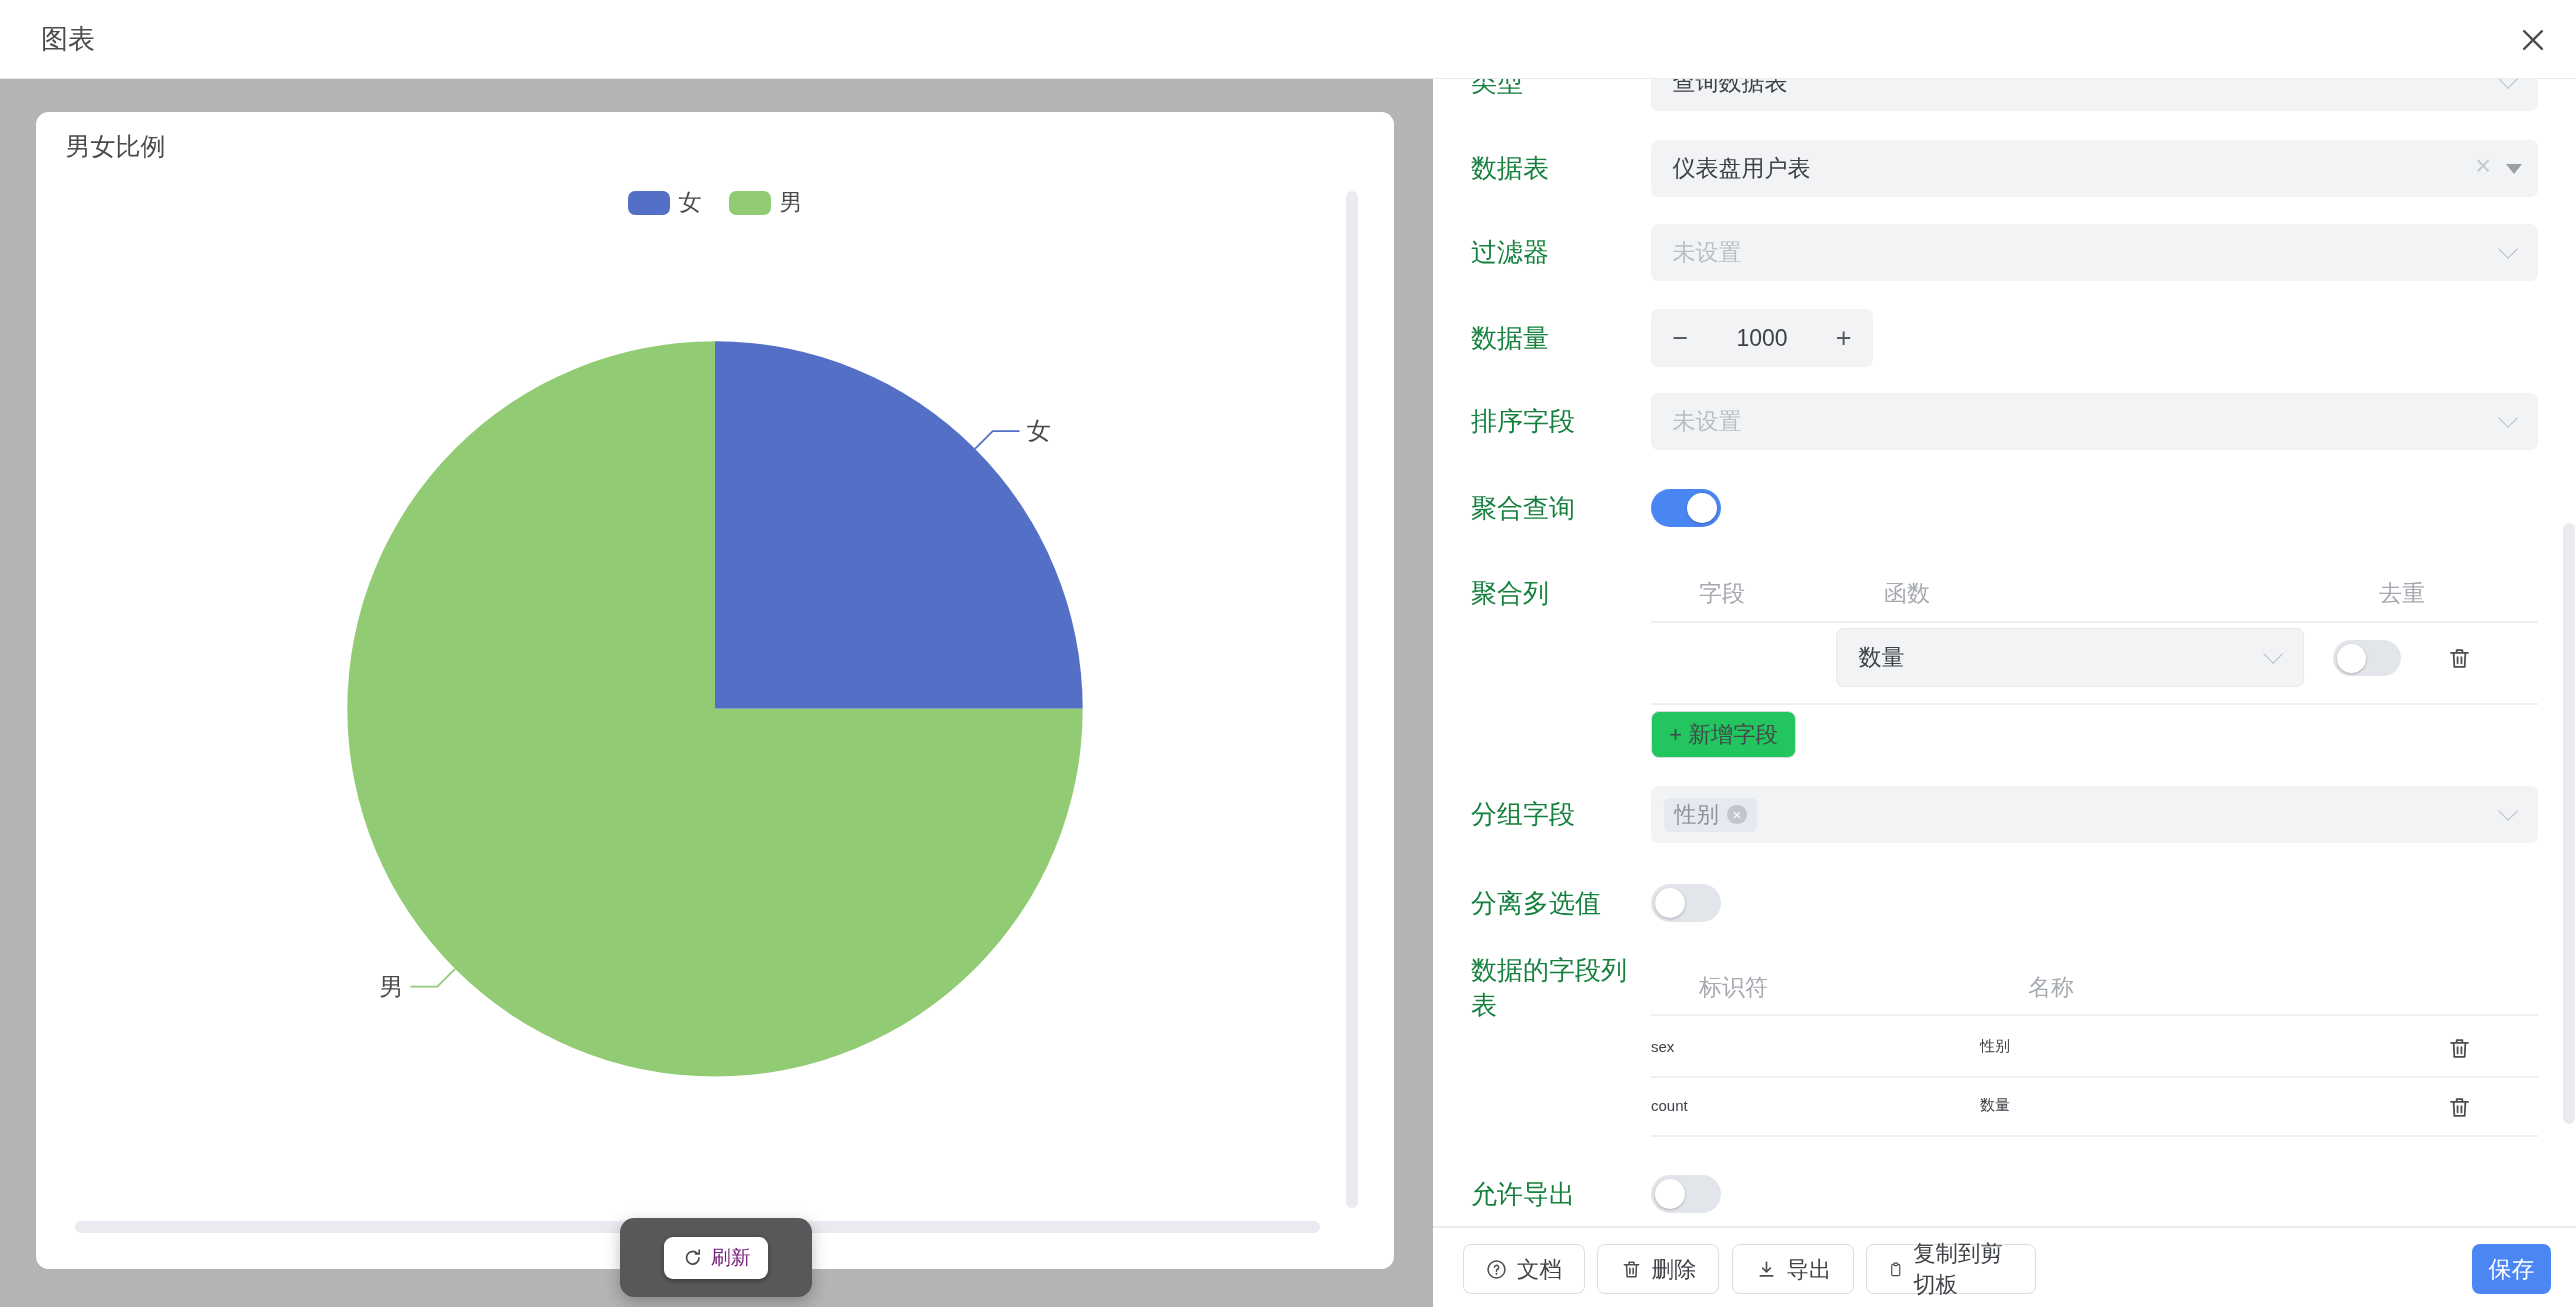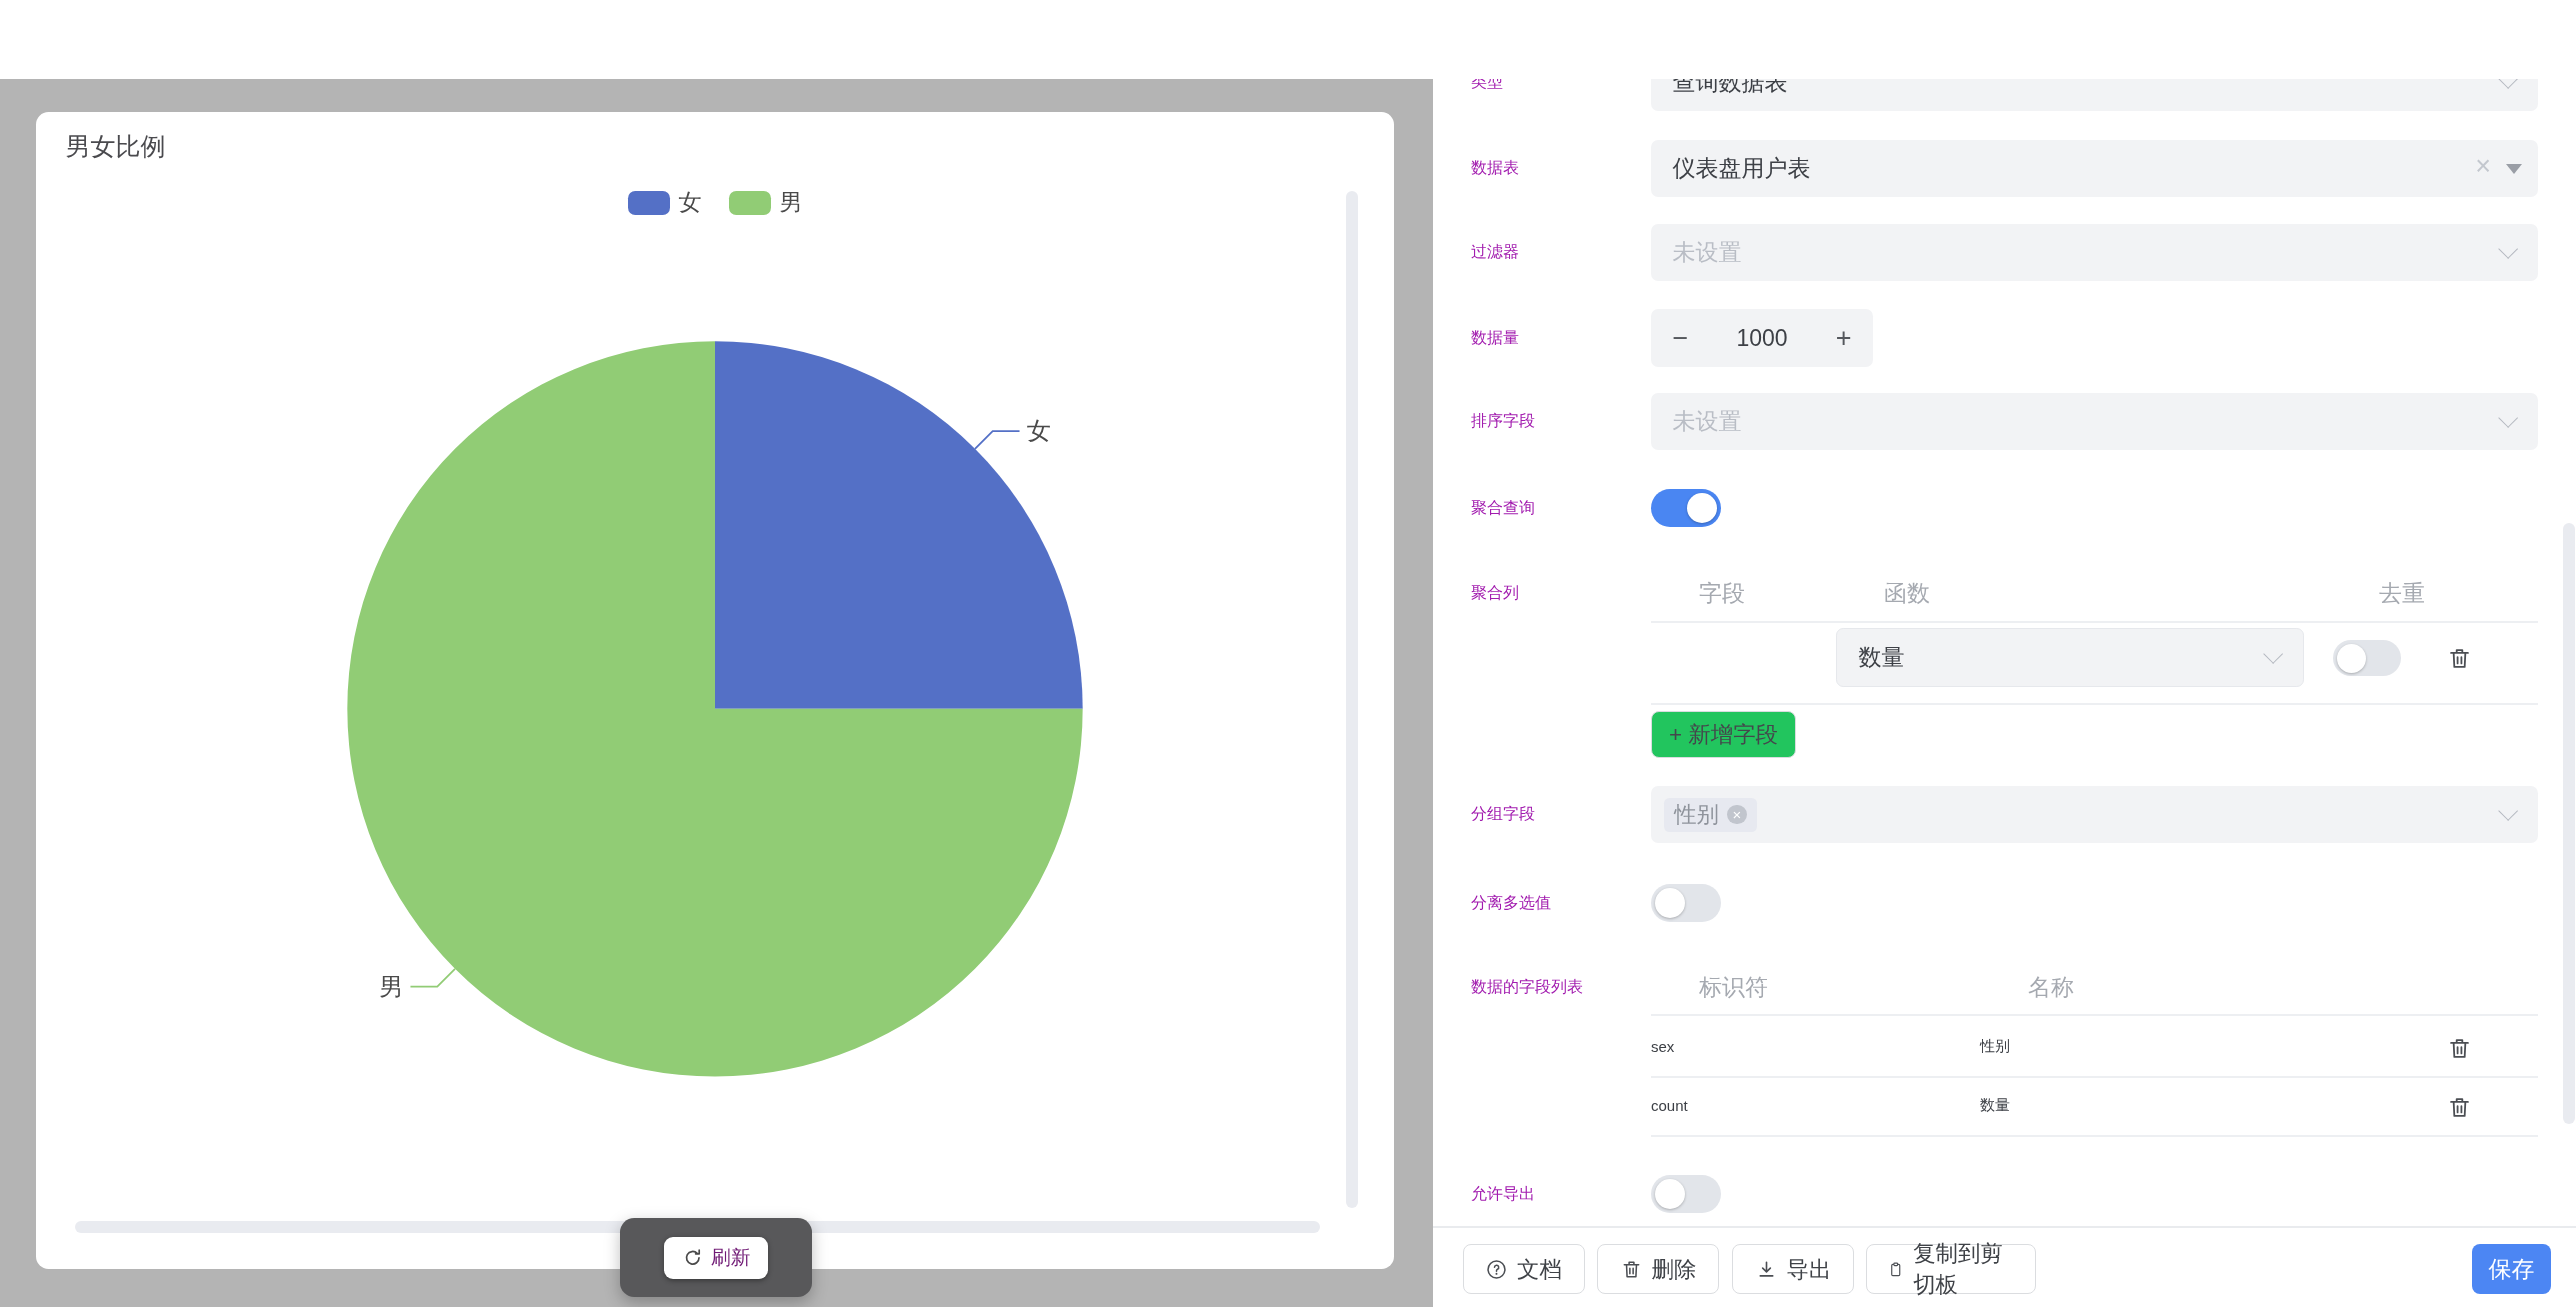--- a/index.html
+++ b/index.html
@@ -41,21 +41,21 @@
     z-index:50; box-shadow:0 5.4px 16px rgba(0,0,0,.25); }
   #refresh-btn { width:104px; height:42px; background:#fff; border-radius:9px;
     display:flex; align-items:center; justify-content:center; gap:8px; cursor:pointer;
     box-shadow:0 1.8px 5.4px rgba(0,0,0,.35); }
   #refresh-btn span { font-size:19.7px; color:#701a75; }
 
   
   #right-panel { position:absolute; left:1433px; top:79px; width:1143px; height:1229px;
     background:#fff; overflow:hidden; z-index:10; }
   .f-label { position:absolute; left:38px; width:175px; display:flex; align-items:center;
-    font-size:16px; color:#a21caf; }
+    font-size:26px; color:#15803d; }
   .sel { position:absolute; left:218px; width:887px; height:57px; background:#f2f3f5;
     border-radius:7.2px; display:flex; align-items:center; padding:0 54px 0 21.5px; cursor:pointer; }
   .sel .val { font-size:23px; color:#3d4046; }
   .sel .ph { font-size:23px; color:#b9bdc5; }
   .chev { position:absolute; right:23px; top:50%; width:14.3px; height:14.3px; margin-top:-10.7px;
     border-right:1.8px solid #b4b8c0; border-bottom:1.8px solid #b4b8c0; transform:rotate(45deg); }
   .caret { position:absolute; right:16px; top:50%; margin-top:-4.5px; width:0; height:0;
     border-left:8px solid transparent; border-right:8px solid transparent; border-top:10.7px solid #9a9ea6; }
   .clear-x { position:absolute; right:47px; top:50%; margin-top:-18px; font-size:27px; color:#c3c7ce; }
 
@@ -96,20 +96,28 @@
     background:#4c86f3; border:none; border-radius:8px; color:#fff; font-size:23px;
     display:flex; align-items:center; justify-content:center; cursor:pointer; }
 
   svg.ic { display:block; }
 </style>
 </head>
 <body>
 
 <div id="stage">
 
+  <div id="dlg-header">
+    <div id="dlg-title">图表</div>
+    <div id="dlg-close">
+      <svg class="ic" width="32" height="32" viewBox="0 0 36 36">
+        <path d="M8 8L28 28M28 8L8 28" stroke="#4c4c4c" stroke-width="2.6" stroke-linecap="round"></path>
+      </svg>
+    </div>
+  </div>
 
   <div id="backdrop"></div>
 
   <div id="chart-panel">
     <div id="chart-title">男女比例</div>
     <div id="legend">
       <div class="legend-item">
         <span class="legend-swatch" style="background: rgb(84, 112, 198);"></span>
         <span class="legend-label">女</span>
       </div>

